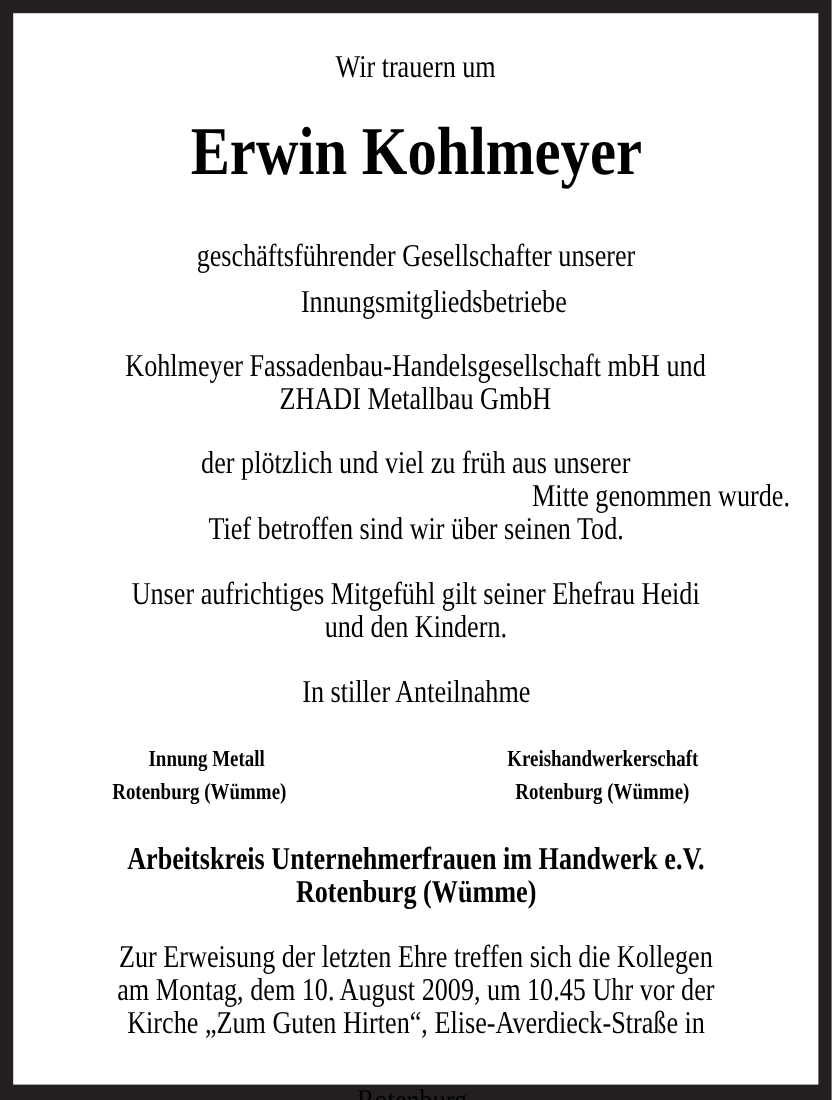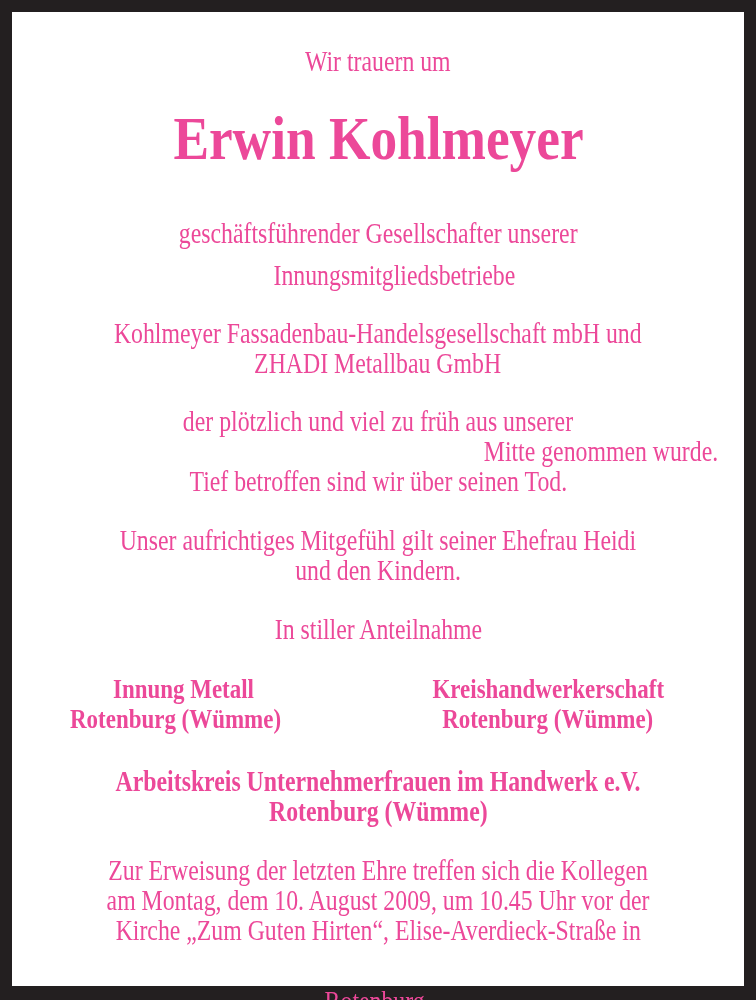--- a/index.html
+++ b/index.html
@@ -7,21 +7,21 @@
       width: 756px; height: 1000px;
       background: #231f20;
       position: relative;
       overflow: hidden;
     }
     .card {
       position: absolute;
       left: 12px; top: 12px;
       width: 732px; height: 974px;
       background: #ffffff;
-      color: #ec4899;
+      color: #000000;
       font-family: "Liberation Serif", "DejaVu Serif", serif;
     }
     .line {
       position: absolute;
       left: 0; right: 0;
       text-align: center;
       white-space: nowrap;
       font-size: 29px;
       line-height: 30px;
     }
@@ -33,21 +33,21 @@
     .name {
       font-size: 62px;
       line-height: 64px;
       font-weight: bold;
     }
     .name span.t { transform: scaleX(0.86); }
     .bold { font-weight: bold; }
     .col {
       position: absolute;
       white-space: nowrap;
-      font-size: 28px;
+      font-size: 21px;
       line-height: 30px;
       font-weight: bold;
       text-align: center;
     }
     .col span.t {
       display: inline-block;
       transform: scaleX(0.82);
     }
     .col-left { left: 22px; width: 330px; }
     .col-left span.t { transform-origin: left; }

